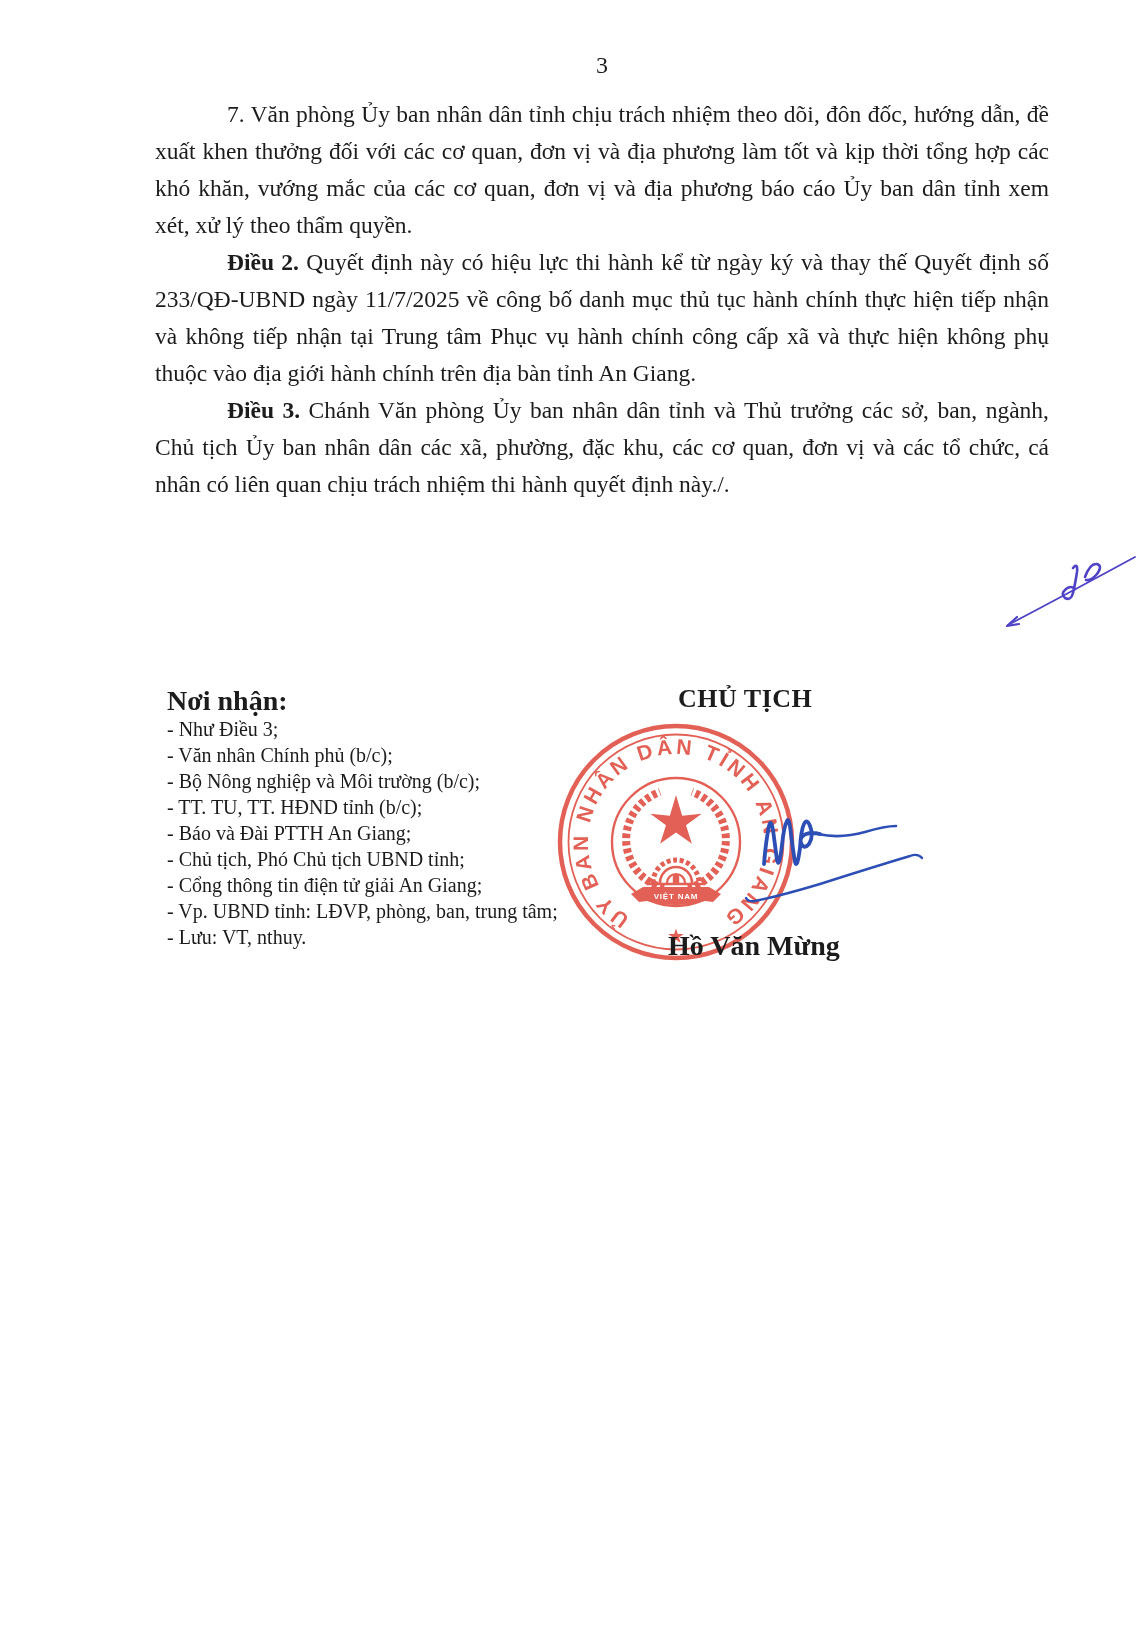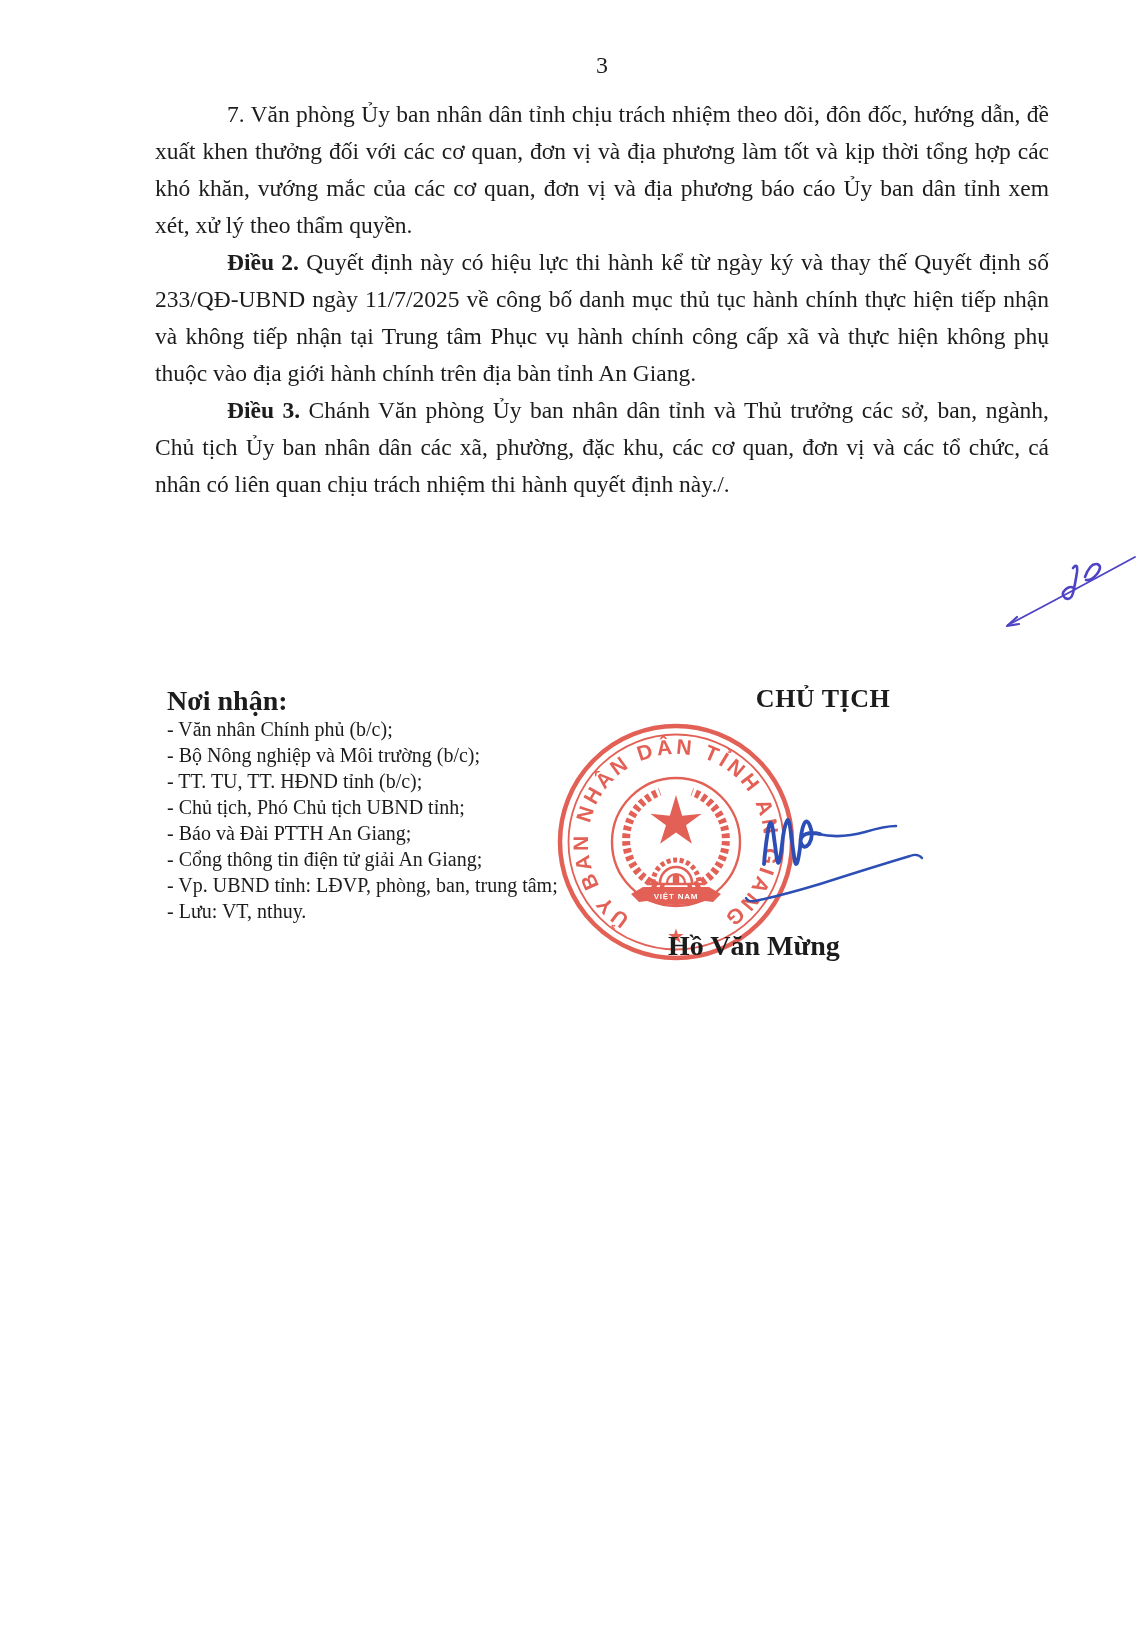--- a/index.html
+++ b/index.html
@@ -18,21 +18,21 @@
     overflow:hidden;
   }
   .doc-body{position:absolute;left:155px;top:50px;width:894px;}
   .page-number{text-align:center;font-size:24px;line-height:30px;margin-bottom:16px;}
   .para{margin:0;font-size:23.5px;line-height:37px;text-align:justify;hyphens:none;}
   .para.indent{text-indent:72px;}
   .para b{font-weight:bold;}
   .recipients{position:absolute;left:167px;top:688px;width:392px;}
   .recipients-label{font-size:28px;font-weight:bold;line-height:26px;margin-bottom:2px;}
   .recipient-item{font-size:20px;line-height:26px;}
-  .sign-title{position:absolute;left:678px;top:684px;width:290px;text-align:center;
+  .sign-title{position:absolute;left:678px;top:684px;width:290px;text-align:left;
     font-size:26px;font-weight:bold;letter-spacing:.5px;}
   .sign-name{position:absolute;left:668px;top:930px;width:320px;text-align:left;
     font-size:28px;font-weight:bold;}
   .seal-svg{position:absolute;left:556px;top:722px;width:240px;height:240px;opacity:.88;}
   .signature-svg{position:absolute;left:740px;top:815px;width:190px;height:95px;}
   .paraph-svg{position:absolute;left:995px;top:550px;width:150px;height:85px;}
   .seal-stroke{stroke:var(--seal-red);fill:none;}
   .seal-fill{fill:var(--seal-red);stroke:none;}
   .seal-text{fill:var(--seal-red);font-family:"Liberation Sans","DejaVu Sans",sans-serif;}
   .banner-text{fill:#ffffff;font-family:"Liberation Sans","DejaVu Sans",sans-serif;}
@@ -49,25 +49,26 @@
     <div>
         <p class="para indent">7. Văn phòng Ủy ban nhân dân tỉnh chịu trách nhiệm theo dõi, đôn đốc, hướng dẫn, đề xuất khen thưởng đối với các cơ quan, đơn vị và địa phương làm tốt và kịp thời tổng hợp các khó khăn, vướng mắc của các cơ quan, đơn vị và địa phương báo cáo Ủy ban dân tỉnh xem xét, xử lý theo thẩm quyền.</p>
         <p class="para indent"><b>Điều 2.</b> Quyết định này có hiệu lực thi hành kể từ ngày ký và thay thế Quyết định số 233/QĐ-UBND ngày 11/7/2025 về công bố danh mục thủ tục hành chính thực hiện tiếp nhận và không tiếp nhận tại Trung tâm Phục vụ hành chính công cấp xã và thực hiện không phụ thuộc vào địa giới hành chính trên địa bàn tỉnh An Giang.</p>
         <p class="para indent"><b>Điều 3.</b> Chánh Văn phòng Ủy ban nhân dân tỉnh và Thủ trưởng các sở, ban, ngành, Chủ tịch Ủy ban nhân dân các xã, phường, đặc khu, các cơ quan, đơn vị và các tổ chức, cá nhân có liên quan chịu trách nhiệm thi hành quyết định này./.</p>
       </div>
   </div>
 
   <div class="recipients">
     <div class="recipients-label">Nơi nhận:</div>
     <div>
+        <div class="recipient-item">- Như Điều 3;</div>
         <div class="recipient-item">- Văn nhân Chính phủ (b/c);</div>
         <div class="recipient-item">- Bộ Nông nghiệp và Môi trường (b/c);</div>
         <div class="recipient-item">- TT. TU, TT. HĐND tỉnh (b/c);</div>
+        <div class="recipient-item">- Báo và Đài PTTH An Giang;</div>
         <div class="recipient-item">- Chủ tịch, Phó Chủ tịch UBND tỉnh;</div>
-        <div class="recipient-item">- Báo và Đài PTTH An Giang;</div>
         <div class="recipient-item">- Cổng thông tin điện tử giải An Giang;</div>
         <div class="recipient-item">- Vp. UBND tỉnh: LĐVP, phòng, ban, trung tâm;</div>
         <div class="recipient-item">- Lưu: VT, nthuy.</div>
       </div>
   </div>
 
   <div class="sign-title">CHỦ TỊCH</div>
 
   <svg class="seal-svg" viewBox="0 0 240 240" aria-hidden="true">
     <circle cx="120" cy="120" r="116" class="seal-stroke" stroke-width="4.5"></circle>

